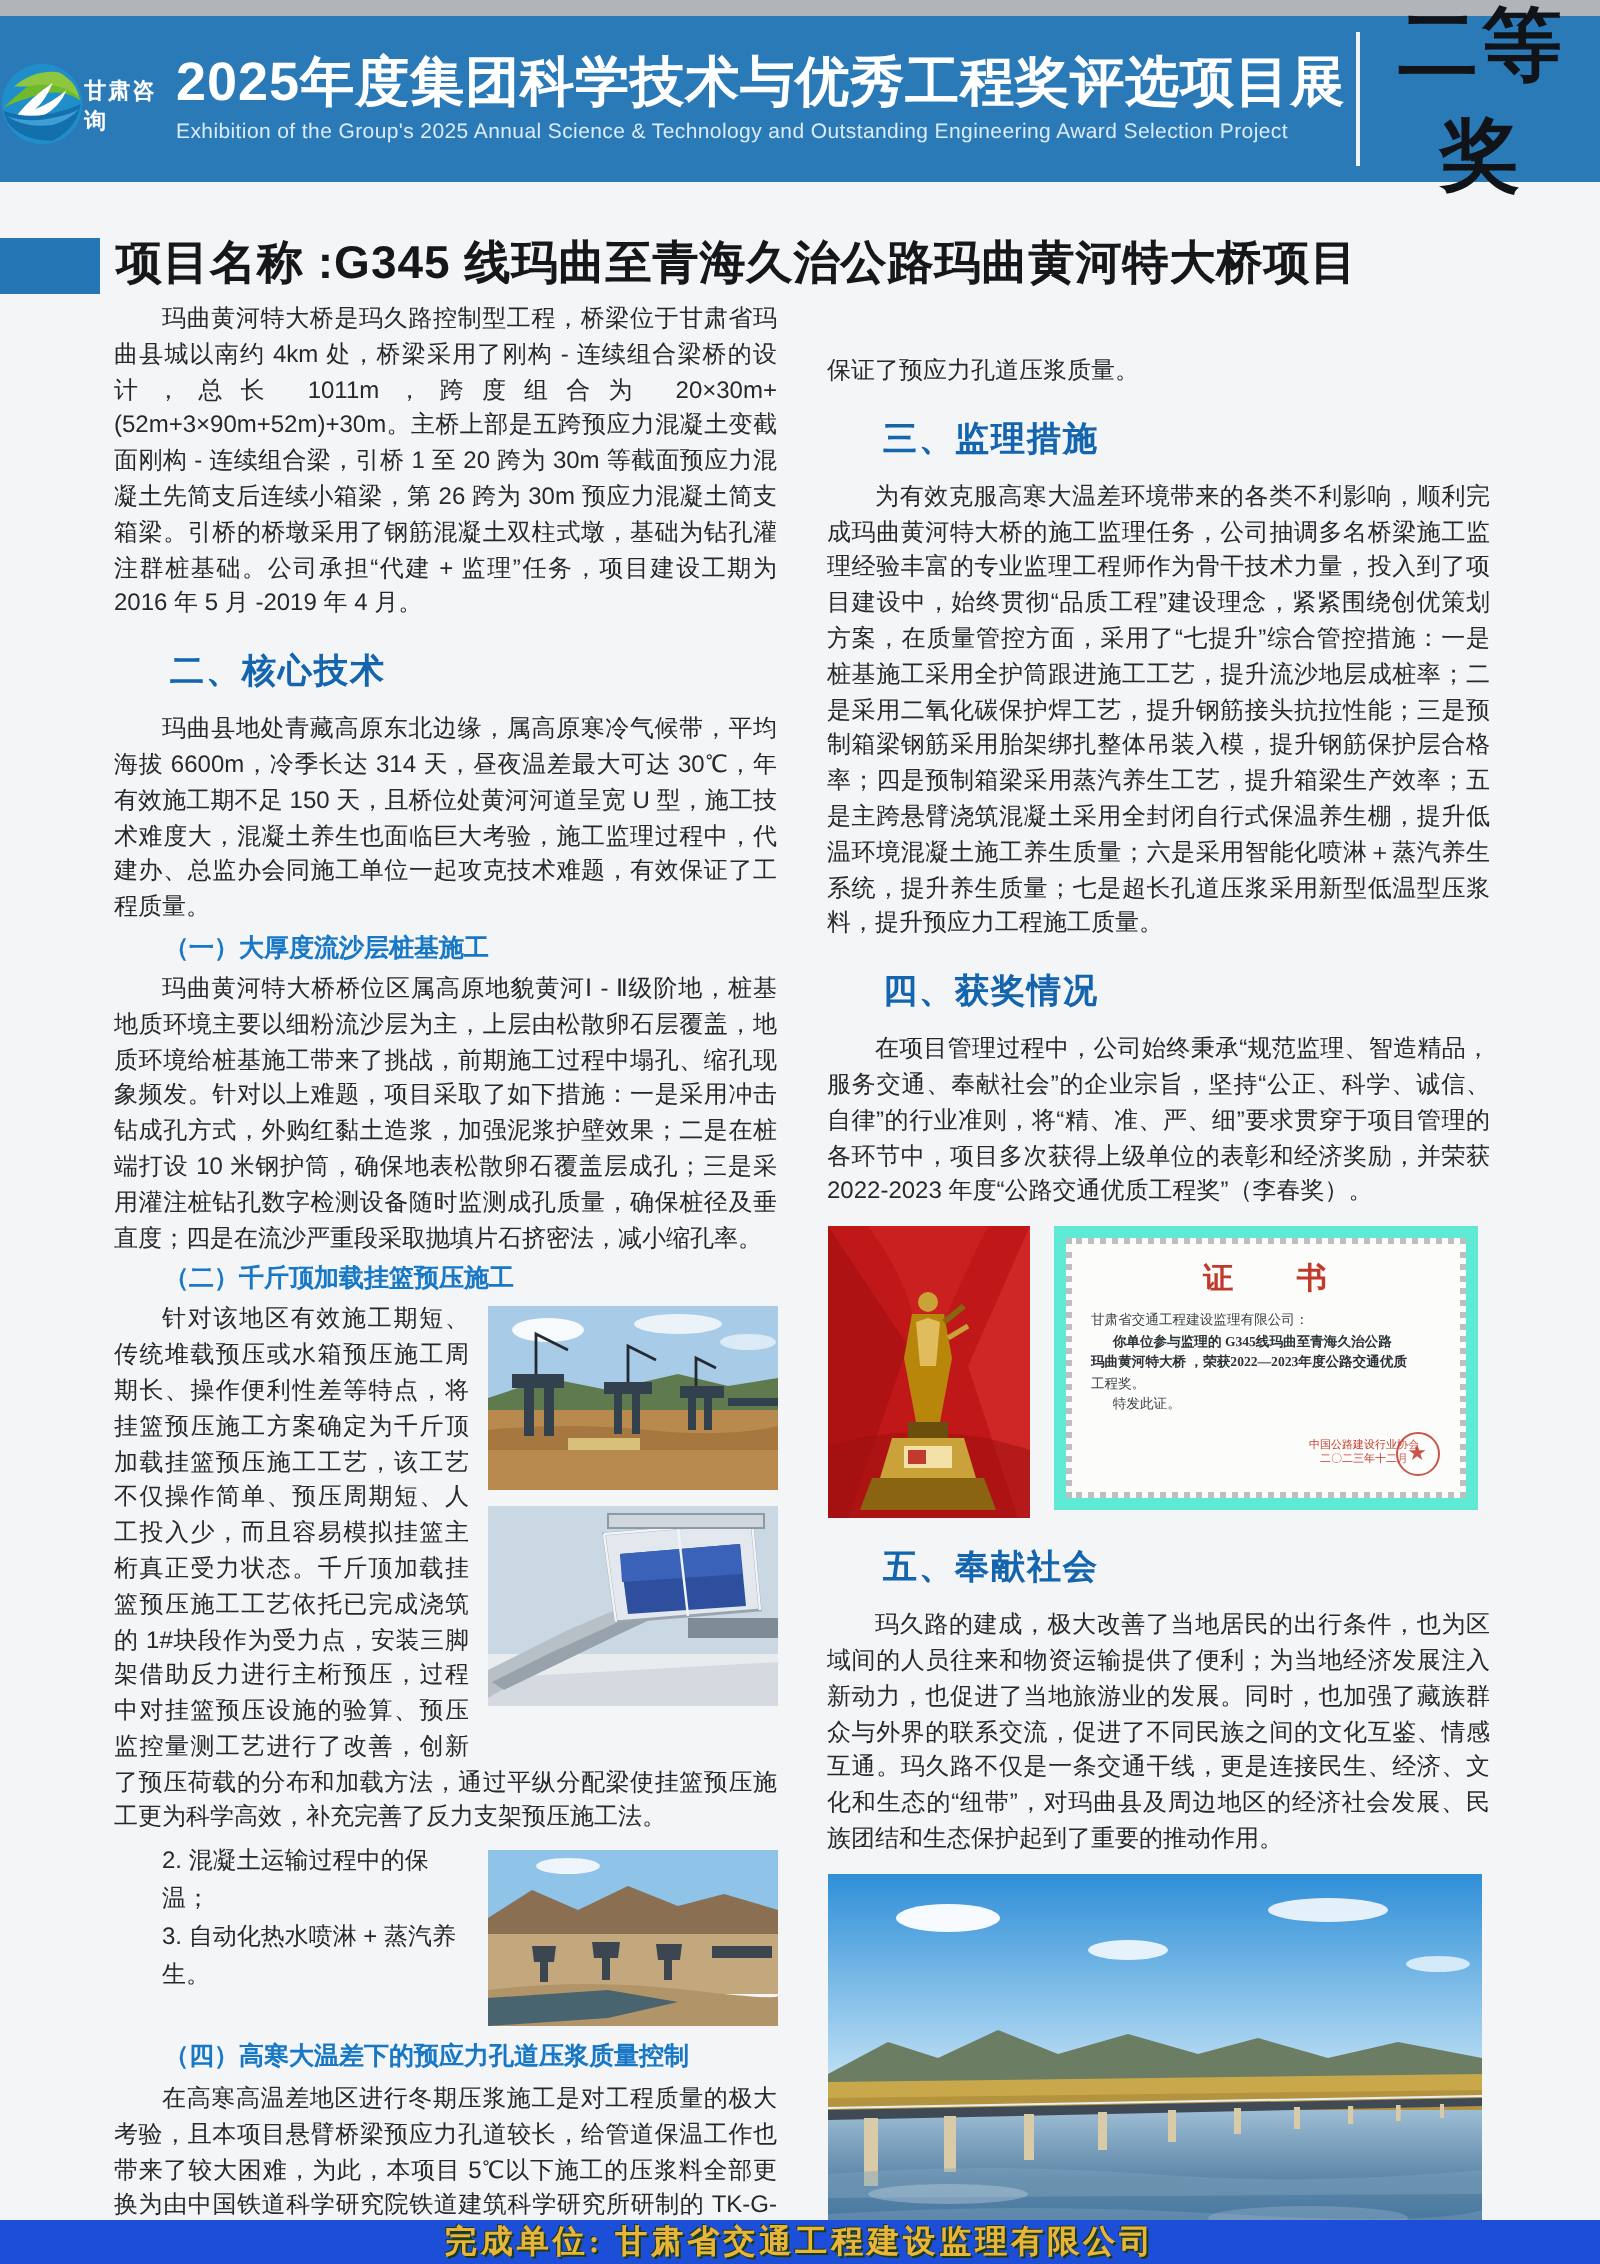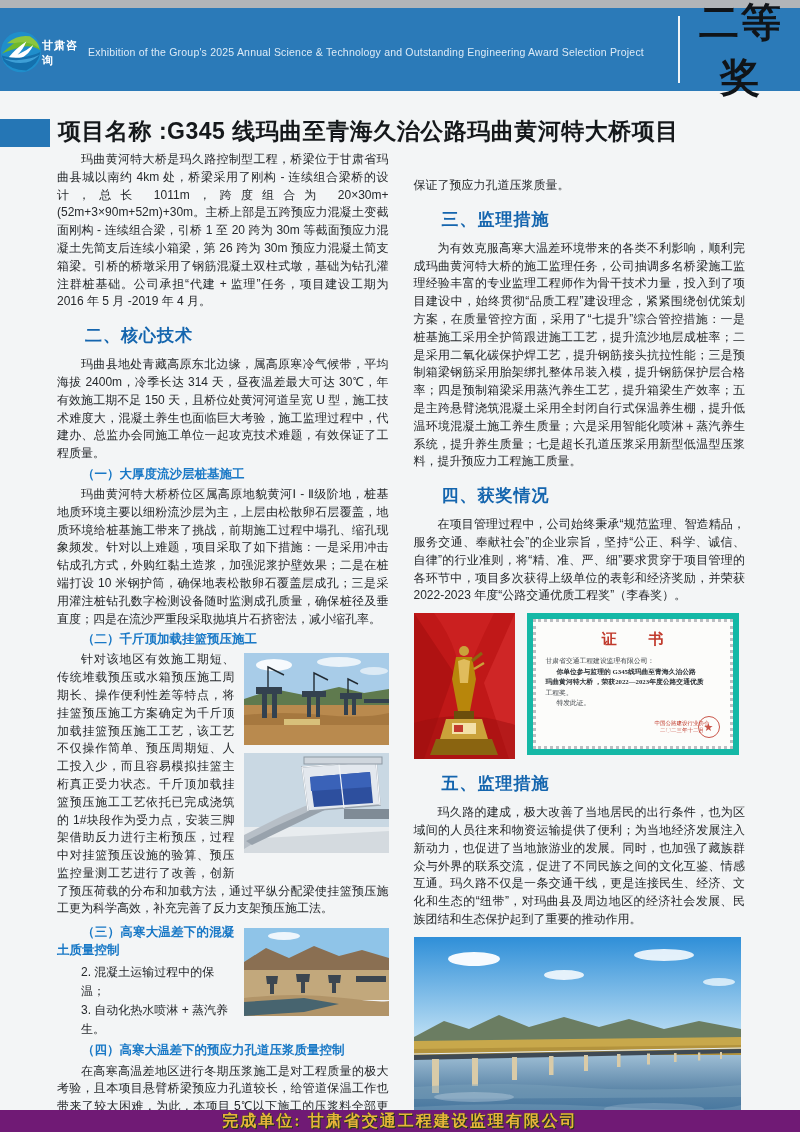--- a/index.html
+++ b/index.html
@@ -39,36 +39,36 @@
   .photo-stack { float:right; width:145px; margin:2px 0 4px 9px; }
   .photo-stack figure { margin-bottom:8px; line-height:0; }
   .photo-single { float:right; width:145px; margin:4px 0 4px 9px; line-height:0; }
   figure svg { display:block; }
 
   
   .award-photos { display:flex; gap:12px; margin:8px 0 10px; align-items:flex-start; }
   .trophy-fig { line-height:0; }
 
   
-  .certificate { width:212px; height:142px; background:#14b8a6; padding:6px; position:relative; }
+  .certificate { width:212px; height:142px; background:#5eead4; padding:6px; position:relative; }
   .cert-inner { width:100%; height:100%; background:#fcfcfa; border:3px dotted #bcbec2; position:relative; padding:8px 10px 0; font-family:"Liberation Serif", serif; }
   .cert-title { text-align:center; color:#c0392b; font-size:15px; font-weight:bold; letter-spacing:14px; text-indent:14px; margin-bottom:7px; }
   .cert-line { font-size:6.8px; color:#3a3f44; line-height:10.5px; }
   .cert-line.ind { text-indent:1.6em; }
   .cert-line.bold { font-weight:bold; color:#2e3338; }
   .cert-stamp { position:absolute; right:10px; bottom:8px; text-align:right; }
   .cert-stamp .stamp-row { display:flex; align-items:center; gap:2px; justify-content:flex-end; }
   .stamp-text { color:#c0392b; font-size:5.5px; line-height:7px; text-align:center; }
   .stamp-circle { width:22px; height:22px; border:1px solid #c0392b; border-radius:50%; color:#c0392b; font-size:11px; line-height:20px; text-align:center; margin-left:-14px; opacity:0.85; background:rgba(255,255,255,0.2); }
 
   
   .bridge-fig { margin-top:8px; line-height:0; }
 
   
-  .footer { position:absolute; left:0; bottom:0; width:800px; height:22px; background:#701a75; display:flex; align-items:center; justify-content:center; }
+  .footer { position:absolute; left:0; bottom:0; width:800px; height:22px; background:#1d4ed8; display:flex; align-items:center; justify-content:center; }
   .footer span { font-family:"Liberation Serif", serif; font-size:16px; font-weight:bold; color:#e8b43c; letter-spacing:2px; text-shadow:1px 1px 0 #1d3b12, -0.5px -0.5px 0 #1d3b12; }
 
   .clearfix::after { content:""; display:block; clear:both; }
 </style>
 </head>
 <body>
 
 <div class="page">
 
   <div class="top-strip"></div>
@@ -79,38 +79,39 @@
         <circle cx="24" cy="24" r="23" fill="#1f8ecb"></circle>
         <path d="M2 26 Q14 14 28 6 Q42 10 46 22 Q34 14 18 20 Q8 23 2 26 Z" fill="#6fb92c"></path>
         <path d="M8 14 Q20 4 34 6 Q44 12 45 20 Q32 10 16 14 Z" fill="#8dc63f"></path>
         <path d="M10 30 Q18 20 30 12 Q26 22 20 27 Q30 23 38 16 Q34 26 24 31 Q16 33 10 30 Z" fill="#ffffff"></path>
         <path d="M2 28 Q14 32 26 30 Q38 28 46 24 Q44 38 30 45 Q12 45 4 34 Z" fill="#1470ad"></path>
         <path d="M4 31 Q16 35 30 32 Q40 30 45 27 Q40 33 30 36 Q14 38 4 31 Z" fill="#3d9fd6"></path>
       </svg>
       <div class="logo-text">甘肃咨询</div>
     </div>
     <div class="title-block">
+      <div class="banner-title">2025年度集团科学技术与优秀工程奖评选项目展</div>
       <div class="banner-sub">Exhibition of the Group's 2025 Annual Science &amp; Technology and Outstanding Engineering Award Selection Project</div>
     </div>
     <div class="banner-divider"></div>
     <div class="award-badge">二等奖</div>
   </header>
 
   <div class="project-row">
     <div class="project-block"></div>
     <h2 class="project-title">项目名称 :G345 线玛曲至青海久治公路玛曲黄河特大桥项目</h2>
   </div>
 
   <main class="columns">
 
     <section class="col">
       <p class="body">玛曲黄河特大桥是玛久路控制型工程，桥梁位于甘肃省玛曲县城以南约 4km 处，桥梁采用了刚构 - 连续组合梁桥的设计，总长 1011m，跨度组合为 20×30m+(52m+3×90m+52m)+30m。主桥上部是五跨预应力混凝土变截面刚构 - 连续组合梁，引桥 1 至 20 跨为 30m 等截面预应力混凝土先简支后连续小箱梁，第 26 跨为 30m 预应力混凝土简支箱梁。引桥的桥墩采用了钢筋混凝土双柱式墩，基础为钻孔灌注群桩基础。公司承担“代建 + 监理”任务，项目建设工期为 2016 年 5 月 -2019 年 4 月。</p>
 
       <h3 class="sec-head">二、核心技术</h3>
-      <p class="body">玛曲县地处青藏高原东北边缘，属高原寒冷气候带，平均海拔 2400m，冷季长达 314 天，昼夜温差最大可达 30℃，年有效施工期不足 150 天，且桥位处黄河河道呈宽 U 型，施工技术难度大，混凝土养生也面临巨大考验，施工监理过程中，代建办、总监办会同施工单位一起攻克技术难题，有效保证了工程质量。</p>
+      <p class="body">玛曲县地处青藏高原东北边缘，属高原寒冷气候带，平均海拔 6600m，冷季长达 314 天，昼夜温差最大可达 30℃，年有效施工期不足 150 天，且桥位处黄河河道呈宽 U 型，施工技术难度大，混凝土养生也面临巨大考验，施工监理过程中，代建办、总监办会同施工单位一起攻克技术难题，有效保证了工程质量。</p>
 
       <h4 class="sub-head">（一）大厚度流沙层桩基施工</h4>
       <p class="body">玛曲黄河特大桥桥位区属高原地貌黄河Ⅰ - Ⅱ级阶地，桩基地质环境主要以细粉流沙层为主，上层由松散卵石层覆盖，地质环境给桩基施工带来了挑战，前期施工过程中塌孔、缩孔现象频发。针对以上难题，项目采取了如下措施：一是采用冲击钻成孔方式，外购红黏土造浆，加强泥浆护壁效果；二是在桩端打设 10 米钢护筒，确保地表松散卵石覆盖层成孔；三是采用灌注桩钻孔数字检测设备随时监测成孔质量，确保桩径及垂直度；四是在流沙严重段采取抛填片石挤密法，减小缩孔率。</p>
 
       <h4 class="sub-head">（二）千斤顶加载挂篮预压施工</h4>
       <div class="clearfix">
         <div class="photo-stack">
           <figure>
             <svg width="145" height="92" viewBox="0 0 145 92">
               <rect width="145" height="46" fill="#a8cce8"></rect>
@@ -177,21 +178,20 @@
               <path d="M52 46 L66 46 L65 54 L53 54 Z"></path>
                 <rect x="57" y="54" width="4" height="11"></rect>
               <path d="M84 47 L97 47 L96 55 L85 55 Z"></path>
                 <rect x="88" y="55" width="4" height="10"></rect>
               <path d="M112 48 L142 48 L142 54 L112 54 Z"></path>
             </g>
             <path d="M0 70 Q50 64 100 70 T145 72 L145 88 0 88 Z" fill="#b19468"></path>
             <path d="M0 74 L60 70 95 76 60 84 0 88 Z" fill="#47646f"></path>
           </svg>
         </figure>
-        <h4 class="sub-head wrap">（三）高寒大温差下的混凝土质量控制</h4>
         <div class="list-item">2. 混凝土运输过程中的保温；</div>
         <div class="list-item">3. 自动化热水喷淋 + 蒸汽养生。</div>
       </div>
 
       <h4 class="sub-head wrap">（四）高寒大温差下的预应力孔道压浆质量控制</h4>
       <p class="body">在高寒高温差地区进行冬期压浆施工是对工程质量的极大考验，且本项目悬臂桥梁预应力孔道较长，给管道保温工作也带来了较大困难，为此，本项目 5℃以下施工的压浆料全部更换为由中国铁道科学研究院铁道建筑科学研究所研制的 TK-G- Ⅳ低温型压浆料进行压浆，</p>
     </section>
 
     <section class="col">
       <p class="body noindent" style="margin-top:26px">保证了预应力孔道压浆质量。</p>
@@ -239,21 +239,21 @@
                   <div>中国公路建设行业协会</div>
                   <div>二〇二三年十二月</div>
                 </div>
                 <div class="stamp-circle">★</div>
               </div>
             </div>
           </div>
         </div>
       </div>
 
-      <h3 class="sec-head">五、监理措施</h3>
+      <h3 class="sec-head">五、奉献社会</h3>
       <p class="body">玛久路的建成，极大改善了当地居民的出行条件，也为区域间的人员往来和物资运输提供了便利；为当地经济发展注入新动力，也促进了当地旅游业的发展。同时，也加强了藏族群众与外界的联系交流，促进了不同民族之间的文化互鉴、情感互通。玛久路不仅是一条交通干线，更是连接民生、经济、文化和生态的“纽带”，对玛曲县及周边地区的经济社会发展、民族团结和生态保护起到了重要的推动作用。</p>
 
       <figure class="bridge-fig">
         <svg width="327" height="188" viewBox="0 0 327 188">
           <defs>
             <linearGradient id="sky" x1="0" y1="0" x2="0" y2="1">
               <stop offset="0" stop-color="#2f8fd8"></stop>
                 <stop offset="1" stop-color="#c2e2f5"></stop>
             </linearGradient>
             <linearGradient id="water" x1="0" y1="0" x2="0" y2="1">

